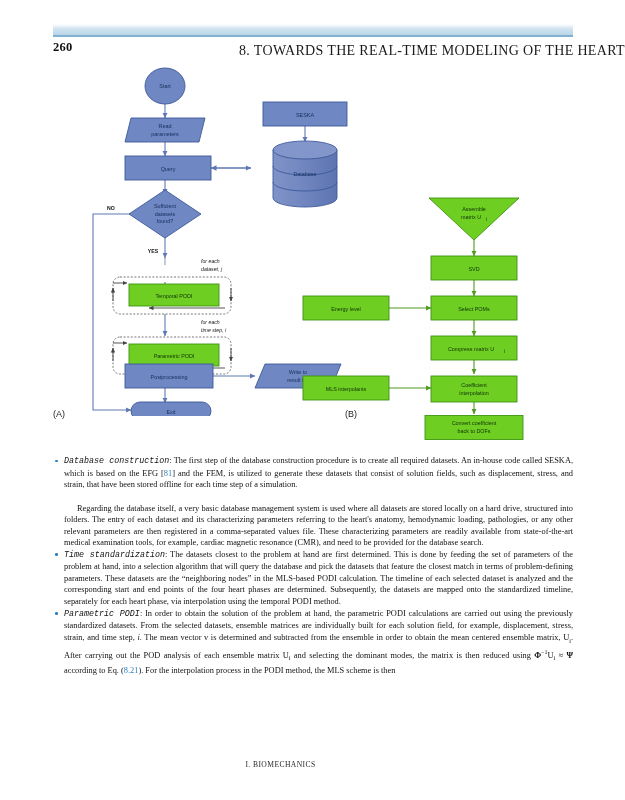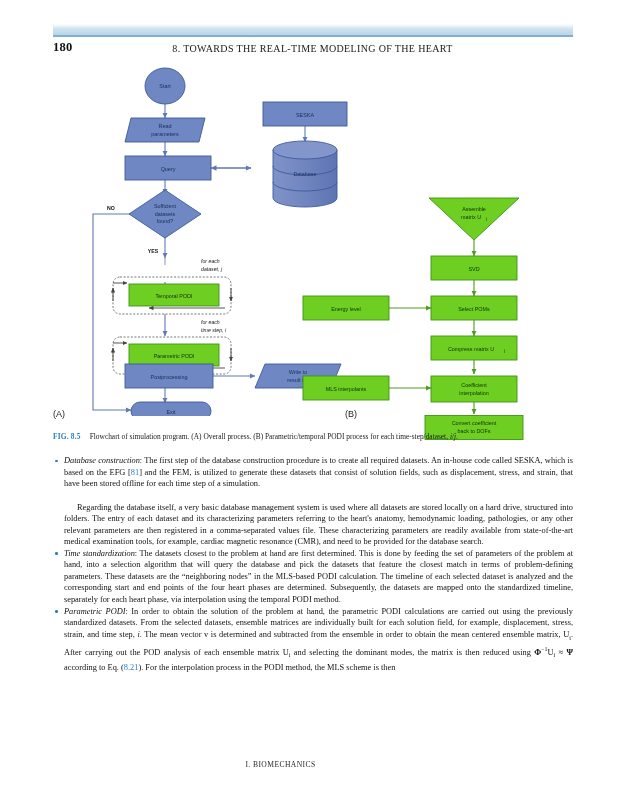--- a/index.html
+++ b/index.html
@@ -18,22 +18,22 @@
     position:absolute;left:53px;top:24px;width:520px;height:11px;
     background:linear-gradient(to bottom,#ffffff 0%, #cfe2ef 45%, #b9d6e8 100%);
     border-bottom:2px solid #7fb0d0;
   }
   .folio{
     position:absolute;left:53px;top:40px;
     font-family:"Liberation Serif", serif;
     font-weight:bold;font-size:12.5px;letter-spacing:.2px;color:#111;
   }
   .running-title{
-    position:absolute;left:0;top:43px;width:625px;text-align:center;
-    font-size:10px;letter-spacing:.35px;color:#1a1a1a;
+    position:absolute;left:0;top:43px;width:625px;text-align:right;
+    font-size:14px;letter-spacing:.35px;color:#1a1a1a;
     font-family:"Liberation Serif", serif;
   }
 
   
   .figure{position:absolute;left:53px;top:58px;width:520px;height:360px;}
   svg.flow{display:block;}
 
   .panel-label{
     position:absolute;font-size:9px;color:#222;font-family:"Liberation Sans", sans-serif;
   }
@@ -58,21 +58,21 @@
     color:#111;
   }
   ul.bullets{list-style:none;margin:0;padding:0;}
   ul.bullets > li{position:relative;padding-left:11px;margin:0 0 0 0;}
   ul.bullets > li::before{
     content:"";position:absolute;left:2px;top:4.6px;
     width:2.6px;height:2.6px;border-radius:50%;background:#2a7fc0;
   }
   li p{margin:0;}
   li p.indent{text-indent:13px;margin-top:12px;}
-  .term{font-style:italic;}
+  .term{font-style:italic;font-family:Liberation Mono, monospace;}
   .cite{color:#2a7fc0;}
   .eqref{color:#2a7fc0;}
   .bf{font-weight:bold;}
   sub{font-size:.72em;}
   sup{font-size:.72em;}
 
   
   .footer{
     position:absolute;left:0;top:760px;width:561px;text-align:center;
     font-size:7.6px;letter-spacing:.4px;color:#2a2a2a;
@@ -85,21 +85,21 @@
   svg.flow text.green{fill:#10340a;}
   svg.flow text.annot{font-style:italic;font-size:5.2px;fill:#222;}
   svg.flow text.branch{font-size:5.2px;fill:#111;font-weight:bold;}
 </style>
 </head>
 <body>
 
 <div class="page">
 
   <div class="head-rule"></div>
-  <div class="folio">180</div>
+  <div class="folio">260</div>
   <div class="running-title">8. TOWARDS THE REAL-TIME MODELING OF THE HEART</div>
 
   <div class="figure">
     <svg class="flow" width="520" height="358" viewBox="0 0 520 358" xmlns="http://www.w3.org/2000/svg">
       <defs>
         <marker id="ar" markerWidth="6" markerHeight="6" refX="5" refY="3" orient="auto">
           <path d="M0,0.6 L5.2,3 L0,5.4 z" fill="#5f78b4"></path>
         </marker>
         <marker id="arg" markerWidth="6" markerHeight="6" refX="5" refY="3" orient="auto">
           <path d="M0,0.6 L5.2,3 L0,5.4 z" fill="#4f9a20"></path>
@@ -244,23 +244,20 @@
     <svg width="520" height="26" viewBox="0 0 520 26" style="display:block;margin-top:-1px;" xmlns="http://www.w3.org/2000/svg">
       <rect x="372" y="0.5" width="98" height="24" fill="#6ece22" stroke="#3f9410" stroke-width="0.9"></rect>
       <text class="lbl green" x="421" y="10" text-anchor="middle" style="font-family:'Liberation Sans',sans-serif;font-size:5.4px;fill:#10340a;">Convert coefficient</text>
       <text class="lbl green" x="421" y="18" text-anchor="middle" style="font-family:'Liberation Sans',sans-serif;font-size:5.4px;fill:#10340a;">back to DOFs</text>
     </svg>
   </div>
 
   <div class="panel-label" id="panel-a-label">(A)</div>
   <div class="panel-label" id="panel-b-label">(B)</div>
 
-  <div class="caption">
-    <span class="fignum">FIG. 8.5</span><span>Flowchart of simulation program. (A) Overall process. (B) Parametric/temporal PODI process for each time-step/dataset, </span><i>i/j</i><span>.</span>
-  </div>
 
   <div class="body">
     <ul class="bullets" id="bullet-list">
         <li>
           <p><span class="term">Database construction</span><span>: The first step of the database construction procedure is to create all required datasets. An in-house code called SESKA, which is based on the EFG [</span><span class="cite">81</span><span>] and the FEM, is utilized to generate these datasets that consist of solution fields, such as displacement, stress, and strain, that have been stored offline for each time step of a simulation.</span></p>
           <p class="indent"><span>Regarding the database itself, a very basic database management system is used where all datasets are stored locally on a hard drive, structured into folders. The entry of each dataset and its characterizing parameters referring to the heart's anatomy, hemodynamic loading, pathologies, or any other relevant parameters are then registered in a comma-separated values file. These characterizing parameters are readily available from state-of-the-art medical examination tools, for example, cardiac magnetic resonance (CMR), and need to be provided for the database search.</span></p>
         </li>
         <li>
           <p><span class="term">Time standardization</span><span>: The datasets closest to the problem at hand are first determined. This is done by feeding the set of parameters of the problem at hand, into a selection algorithm that will query the database and pick the datasets that feature the closest match in terms of problem-defining parameters. These datasets are the “neighboring nodes” in the MLS-based PODI calculation. The timeline of each selected dataset is analyzed and the corresponding start and end points of the four heart phases are determined. Subsequently, the datasets are mapped onto the standardized timeline, separately for each heart phase, via interpolation using the temporal PODI method.</span></p>
         </li>

